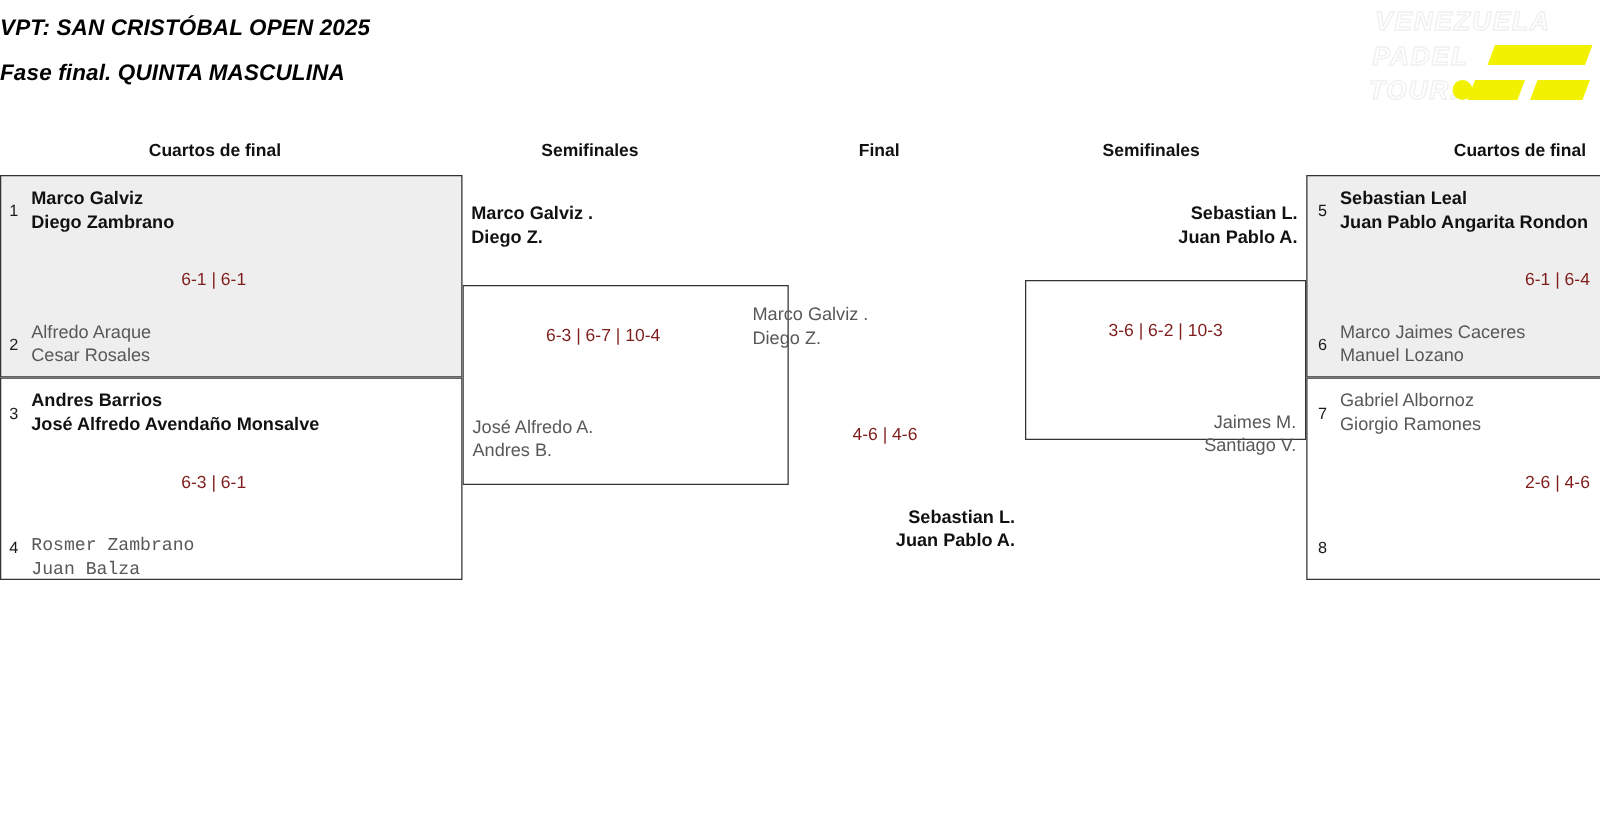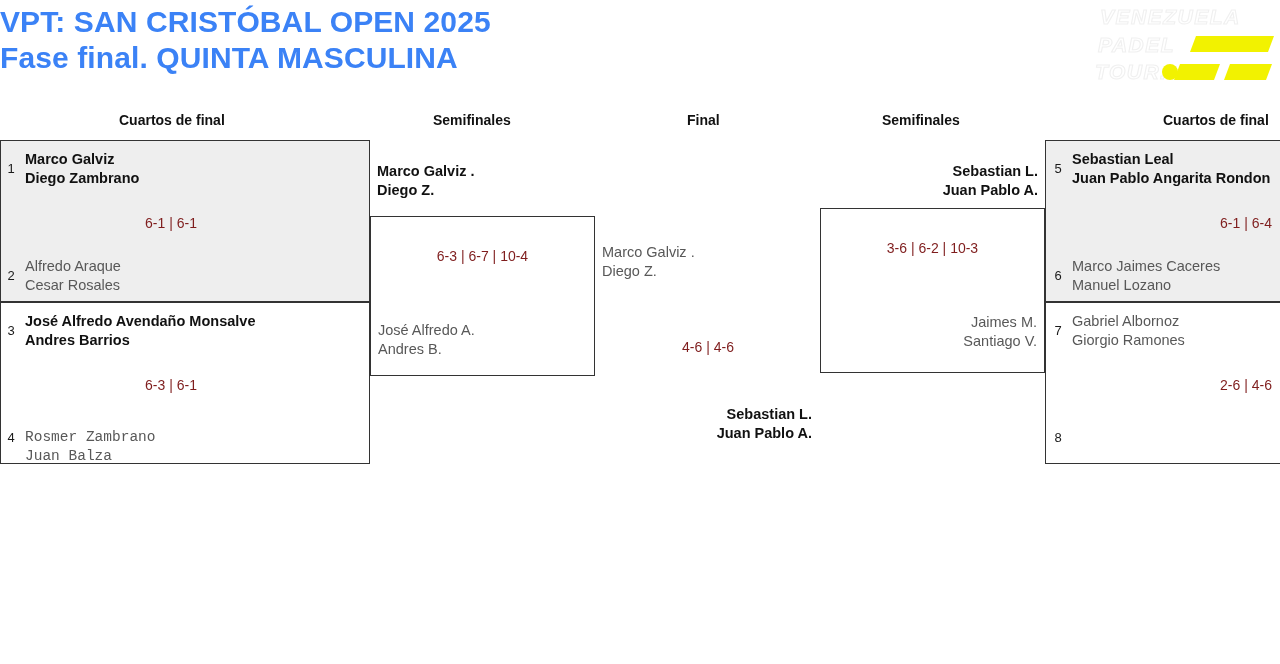--- a/index.html
+++ b/index.html
@@ -8,22 +8,22 @@
     width: 1280px; height: 664px;
     background: #ffffff;
     font-family: "Liberation Sans", sans-serif;
     color: #1a1a1a;
     overflow: hidden;
   }
   #root { position: relative; width: 1280px; height: 664px; }
 
   
   .title-block { position: absolute; left: 0; top: 4px; }
-  .title-line { font-size: 30px; font-weight: 700; letter-spacing: 0.1px;
-                line-height: 36px; color: #3b82f6; white-space: nowrap; }
+  .title-line { font-size: 18px; font-weight: 700; letter-spacing: 0.1px;
+                line-height: 36px; color: #000000; white-space: nowrap; font-style: italic; }
 
   
   .logo { position: absolute; right: 2px; top: 2px; width: 186px; height: 84px; }
   .logo svg { display: block; }
 
   
   .round-head {
     position: absolute; top: 109px;
     font-size: 14px; font-weight: 600; color: #111111;
     white-space: nowrap; line-height: 22px;
@@ -100,37 +100,37 @@
     <div class="seed" style="left:2px; top:127px;">2</div>
     <div class="team loser ta-left" style="left:24px; top:116px;">
       <span class="ln">Alfredo Araque</span>
       <span class="ln">Cesar Rosales</span>
     </div>
   </div>
 
   <div class="match" style="left:0px; top:302px; width:370px; height:162px;">
     <div class="seed" style="left:2px; top:20px;">3</div>
     <div class="team winner ta-left" style="left:24px; top:9px;">
+      <span class="ln">Andres Barrios</span>
       <span class="ln">José Alfredo Avendaño Monsalve</span>
-      <span class="ln">Andres Barrios</span>
     </div>
     <div class="score ta-center" style="left:0px; top:73px; width:340px;">6-3 | 6-1</div>
     <div class="seed" style="left:2px; top:127px;">4</div>
     <div class="team loser ta-left" style="left:24px; top:125px;font-family:Liberation Mono, monospace;">
       <span class="ln">Rosmer Zambrano</span>
       <span class="ln">Juan Balza</span>
     </div>
   </div>
 
   <div class="team winner ta-left" style="left:377px; top:162px;">
     <span class="ln">Marco Galviz .</span>
     <span class="ln">Diego Z.</span>
   </div>
 
-  <div class="match" style="left:370px; top:216px; width:225px; height:160px;">
+  <div class="match" style="left:370px; top:228px; width:261px; height:160px;">
     <div class="score ta-center" style="left:0px; top:30px; width:223px;">6-3 | 6-7 | 10-4</div>
     <div class="team loser ta-left" style="left:7px; top:104px;">
       <span class="ln">José Alfredo A.</span>
       <span class="ln">Andres B.</span>
     </div>
   </div>
 
   <div class="team loser ta-left" style="left:602px; top:243px;">
     <span class="ln">Marco Galviz .</span>
     <span class="ln">Diego Z.</span>
@@ -141,21 +141,21 @@
   <div class="team winner ta-right" style="left:612px; top:405px; width:200px;">
     <span class="ln">Sebastian L.</span>
     <span class="ln">Juan Pablo A.</span>
   </div>
 
   <div class="team winner ta-right" style="left:738px; top:162px; width:300px;">
     <span class="ln">Sebastian L.</span>
     <span class="ln">Juan Pablo A.</span>
   </div>
 
-  <div class="match" style="left:820px; top:208px; width:225px; height:165px;">
+  <div class="match" style="left:820px; top:224px; width:225px; height:128px;">
     <div class="score ta-center" style="left:0px; top:30px; width:223px;">3-6 | 6-2 | 10-3</div>
     <div class="team loser ta-right" style="left:0px; top:104px; width:216px;">
       <span class="ln">Jaimes M.</span>
       <span class="ln">Santiago V.</span>
     </div>
   </div>
 
   <div class="match shaded" style="left:1045px; top:140px; width:370px; height:162px;">
     <div class="seed" style="left:4px; top:20px;">5</div>
     <div class="team winner ta-left" style="left:26px; top:9px;">

